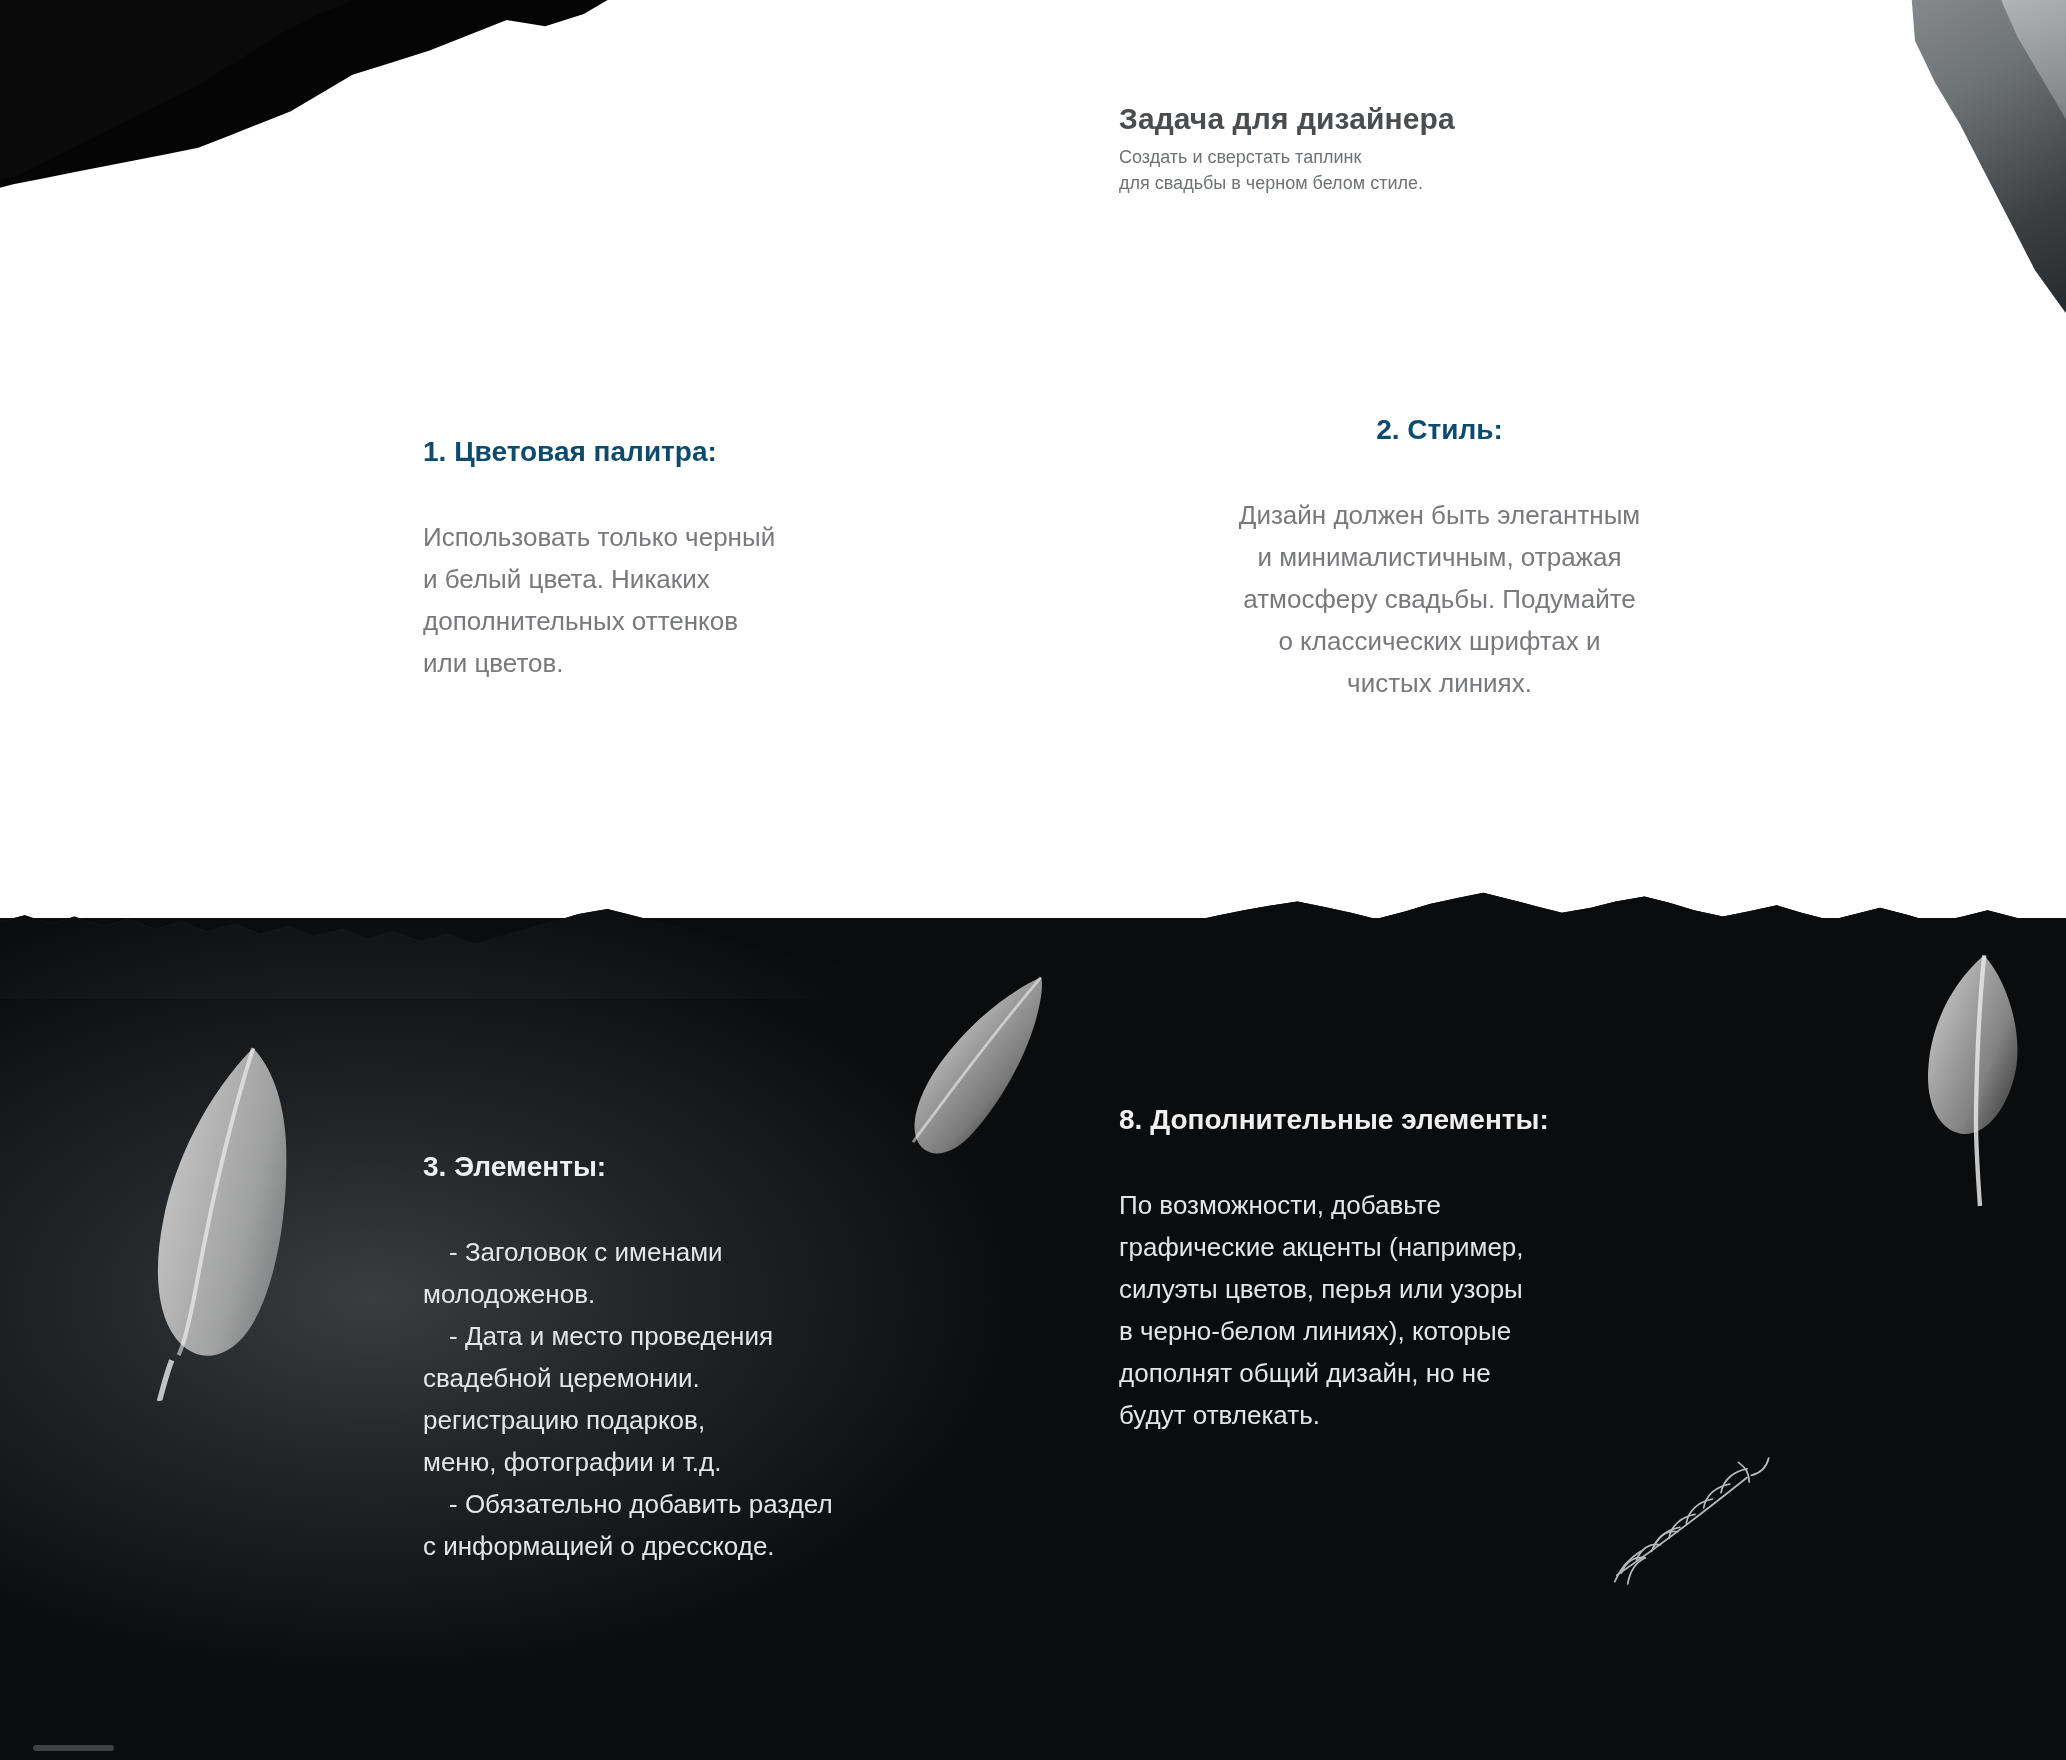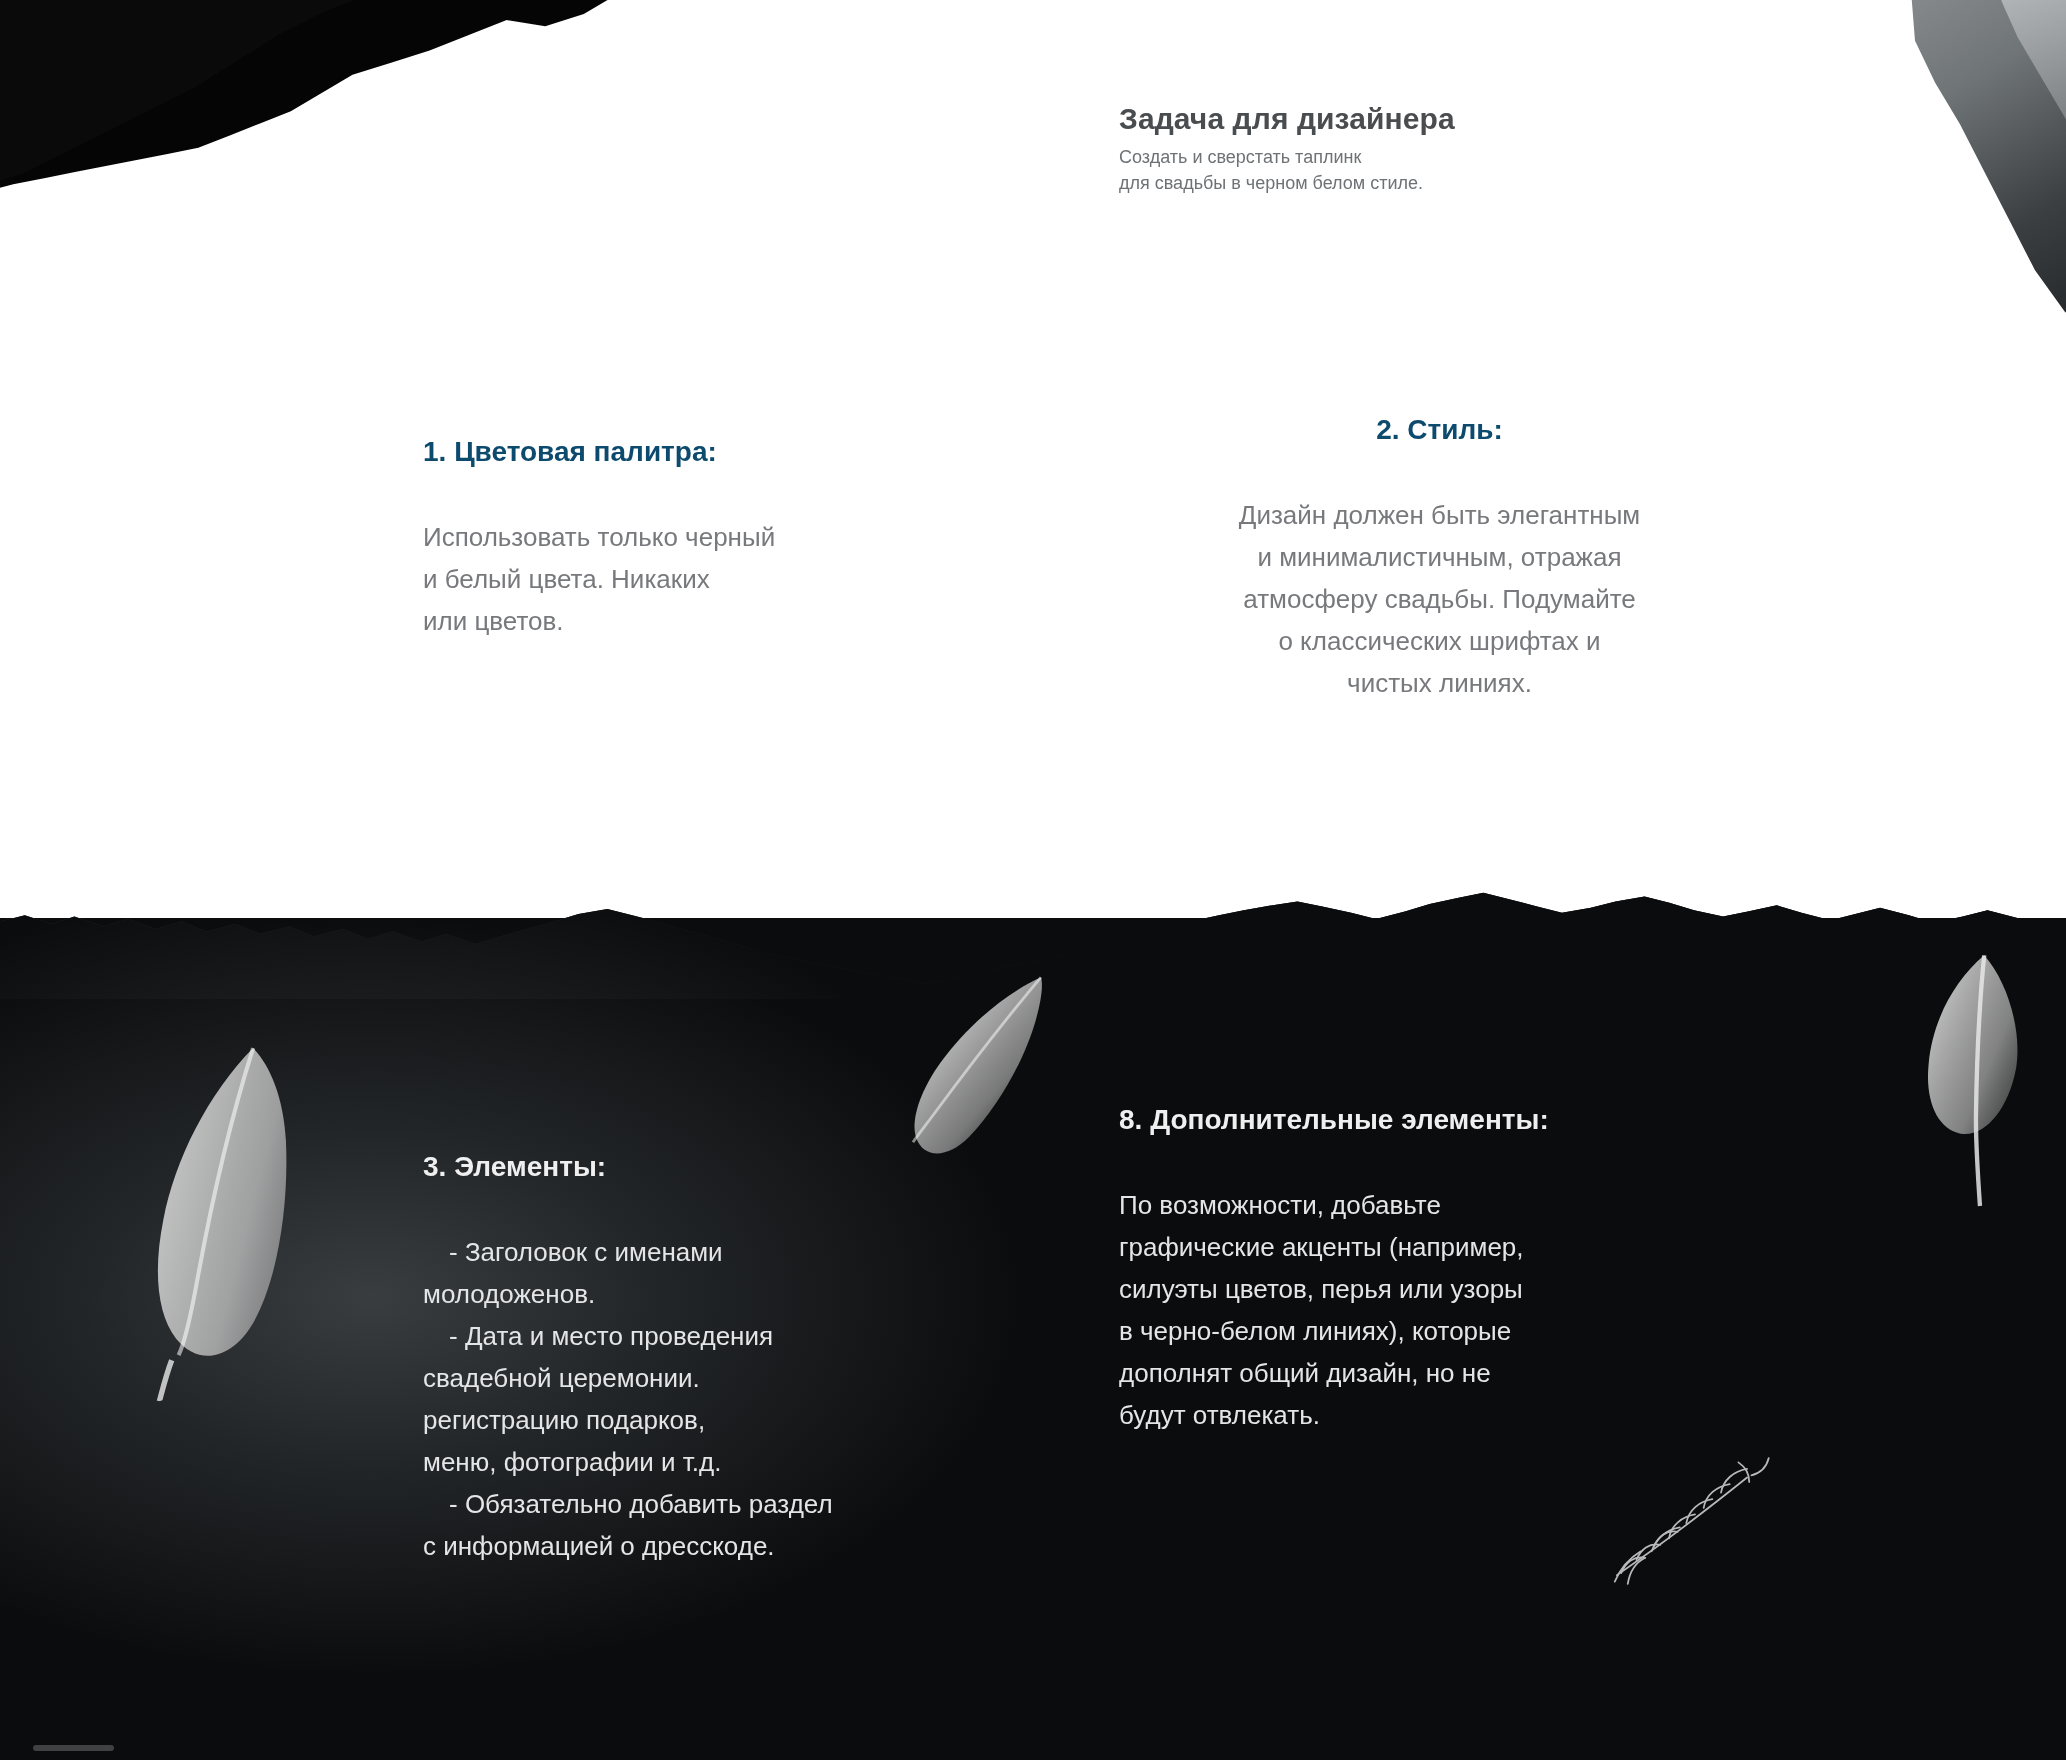--- a/index.html
+++ b/index.html
@@ -225,20 +225,21 @@
       <h1 class="task-title">Задача для дизайнера</h1>
       <div class="task-line">Создать и сверстать таплинк</div>
       <div class="task-line">для свадьбы в черном белом стиле.</div>
     </div>
 
     <div class="col col-1">
       <h2 class="col-heading">1. Цветовая палитра:</h2>
       <div class="col-body">
         <p>Использовать только черный</p>
         <p>и белый цвета. Никаких</p>
+        <p>дополнительных оттенков</p>
         <p>или цветов.</p>
       </div>
     </div>
 
     <div class="col col-2">
       <h2 class="col-heading">2. Стиль:</h2>
       <div class="col-body">
         <p>Дизайн должен быть элегантным</p>
         <p>и минималистичным, отражая</p>
         <p>атмосферу свадьбы. Подумайте</p>

